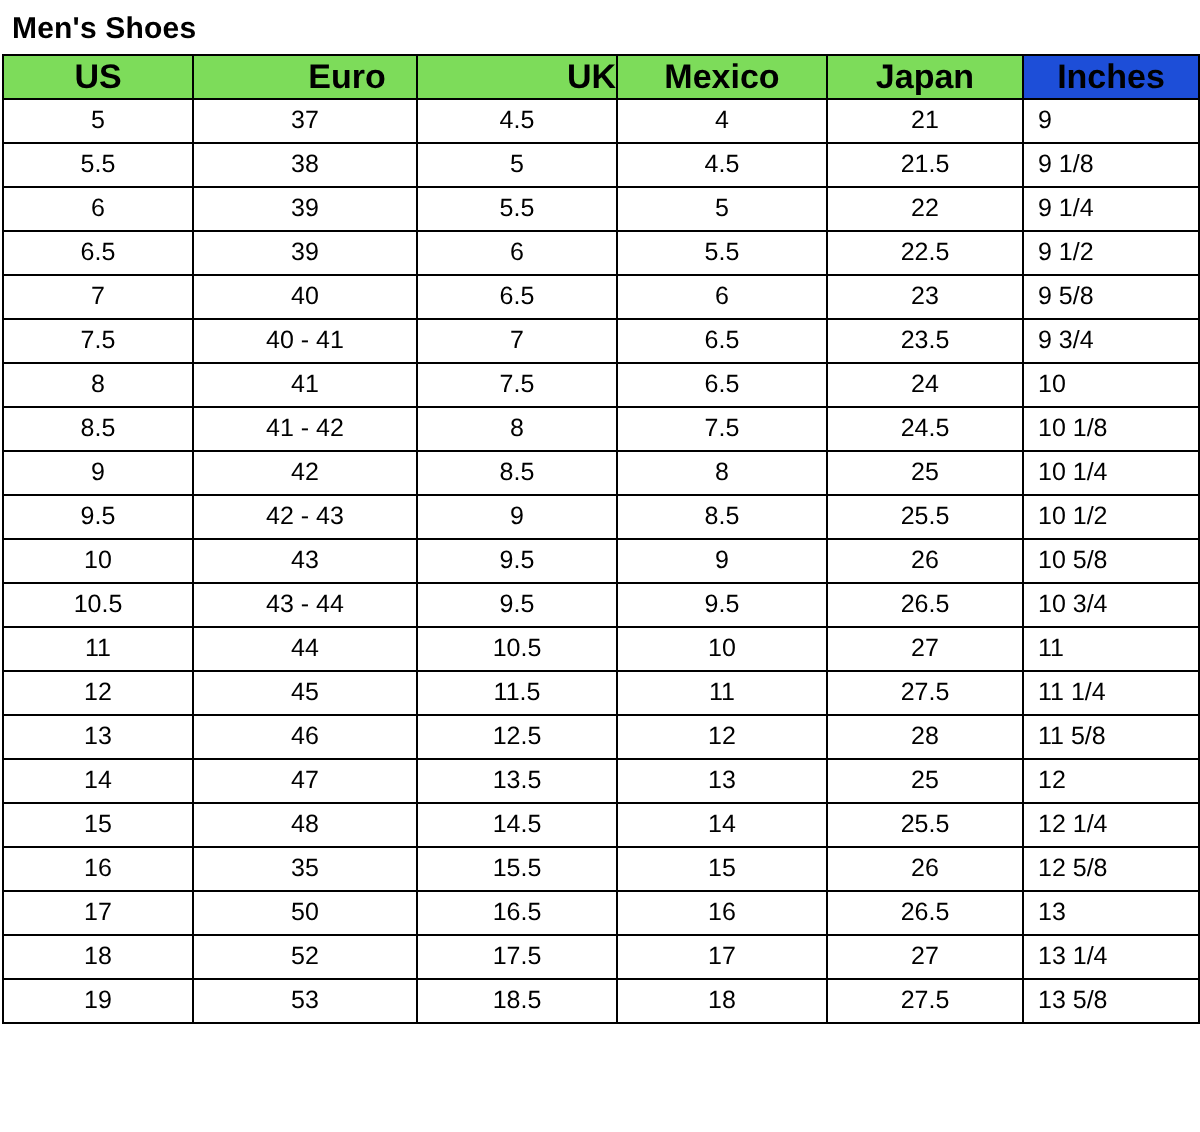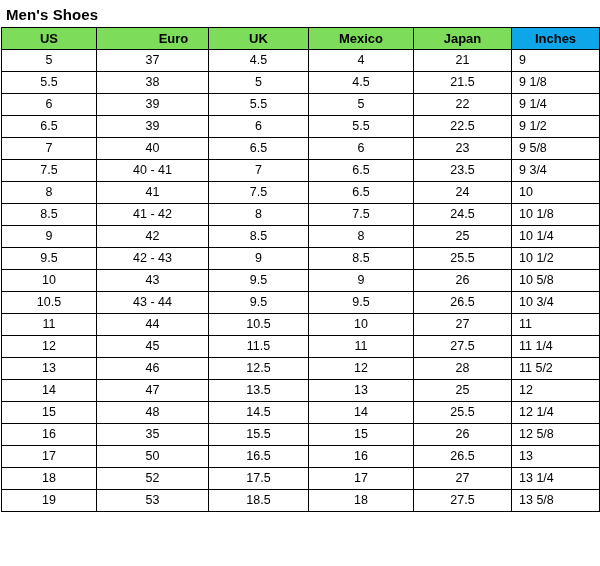--- a/index.html
+++ b/index.html
@@ -40,21 +40,21 @@
     height: 21px;
     line-height: 21px;
     padding: 0;
     overflow: hidden;
     white-space: nowrap;
   }
   table.size-chart thead th {
     background: #7ddc5a;
     font-weight: bold;
     text-align: center;
-    font-size: 13px;
+    font-size: 17px;
     margin-top: 36px;
   }
   
   col.c0 { width: 95px; }
   col.c1 { width: 112px; }
   col.c2 { width: 100px; }
   col.c3 { width: 105px; }
   col.c4 { width: 98px; }
   col.c5 { width: 88px; }
 
@@ -74,24 +74,24 @@
         <col class="c1">
         <col class="c2">
         <col class="c3">
         <col class="c4">
         <col class="c5">
     </colgroup>
     <thead>
       <tr>
         <th style="background: rgb(125, 220, 90);">US</th>
         <th style="background: rgb(125, 220, 90); padding-left: 42px;">Euro</th>
-        <th style="background: rgb(125, 220, 90);">UK</th>
+        <th style="background: rgb(125, 220, 90); text-align: right;">UK</th>
         <th style="background: rgb(125, 220, 90); text-align: center;">Mexico</th>
         <th style="background: rgb(125, 220, 90);">Japan</th>
-        <th style="background: #0ea5e9;">Inches</th>
+        <th style="background: #1d4ed8;">Inches</th>
       </tr>
     </thead>
     <tbody>
         <tr>
           <td>5</td>
           <td>37</td>
           <td>4.5</td>
           <td>4</td>
           <td>21</td>
           <td class="last">9</td>
@@ -199,21 +199,21 @@
           <td>11</td>
           <td>27.5</td>
           <td class="last">11 1/4</td>
         </tr>
         <tr>
           <td>13</td>
           <td>46</td>
           <td>12.5</td>
           <td>12</td>
           <td>28</td>
-          <td class="last">11 5/2</td>
+          <td class="last">11 5/8</td>
         </tr>
         <tr>
           <td>14</td>
           <td>47</td>
           <td>13.5</td>
           <td>13</td>
           <td>25</td>
           <td class="last">12</td>
         </tr>
         <tr>

